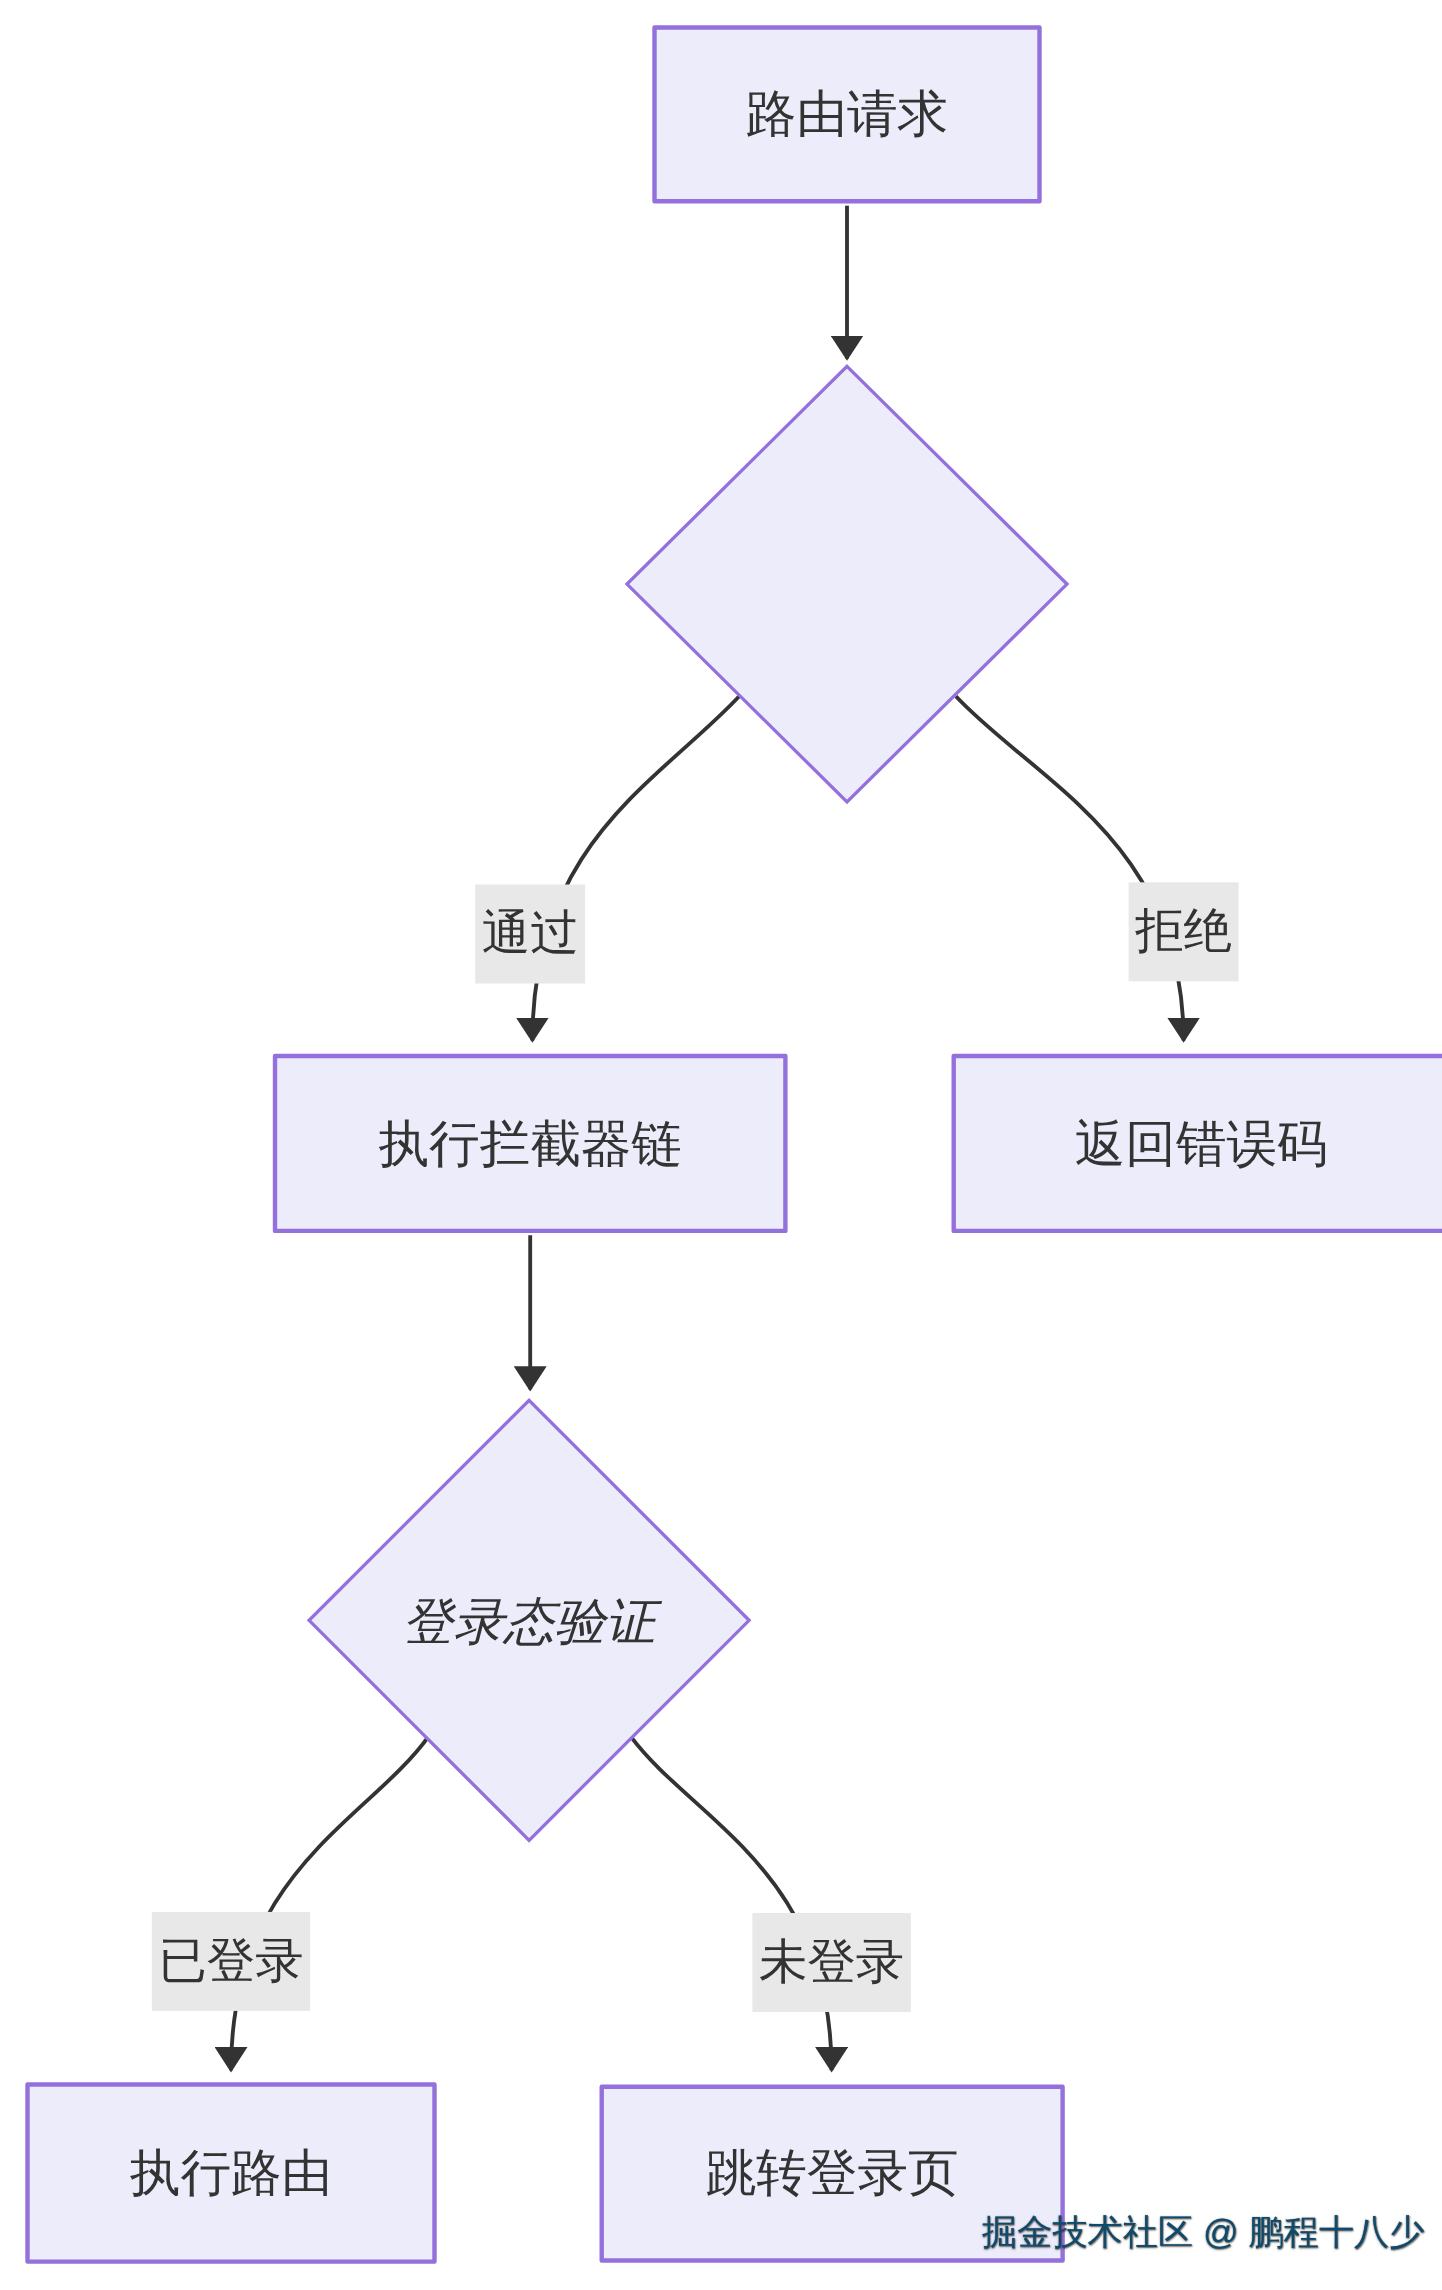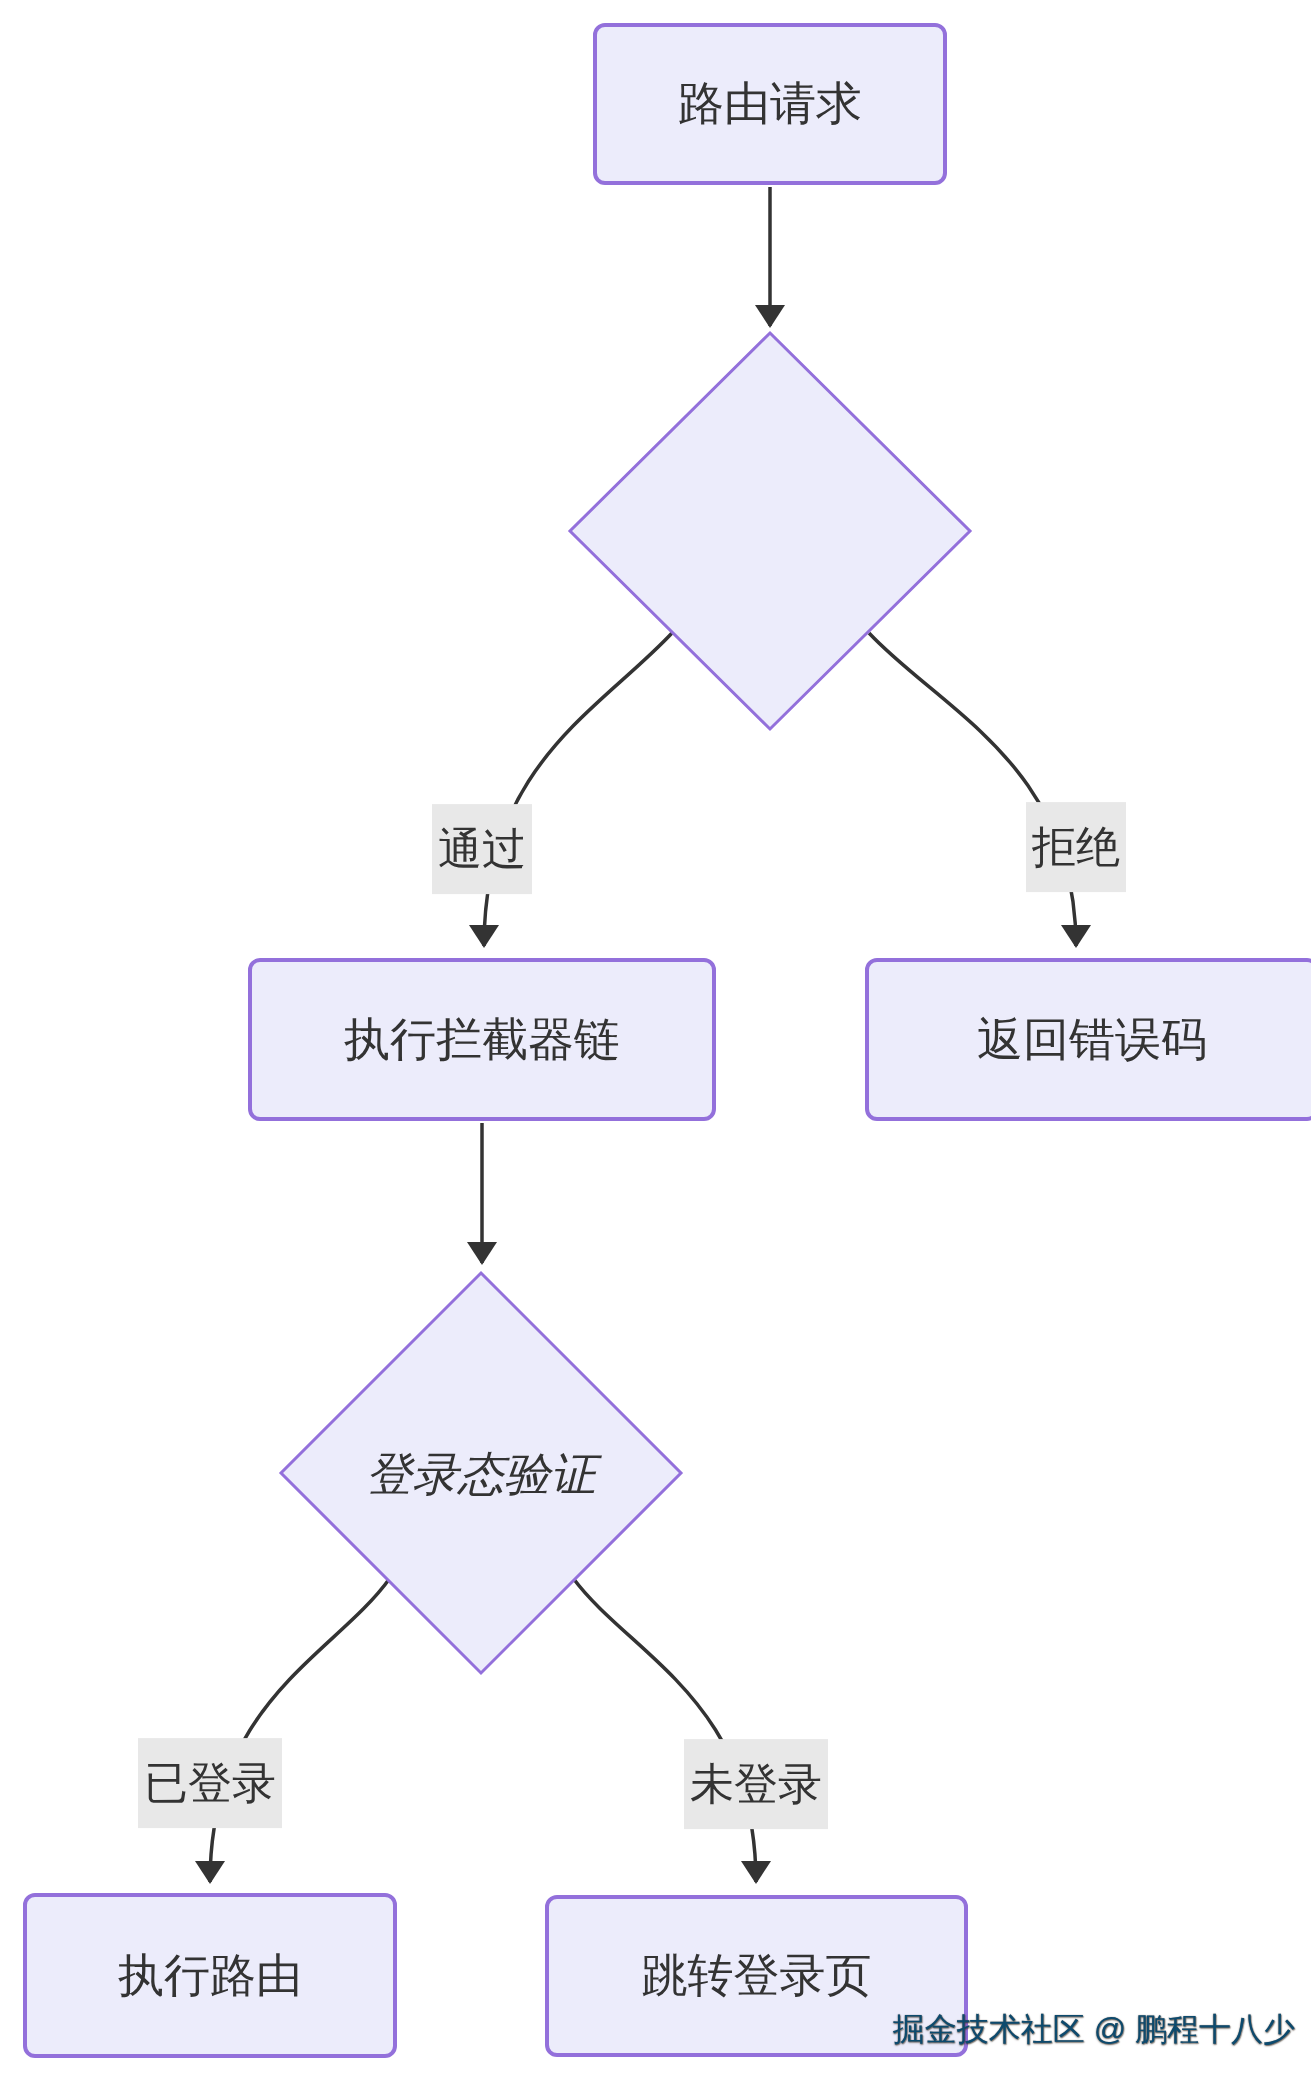--- a/index.html
+++ b/index.html
@@ -34,21 +34,21 @@
   .arrowhead { fill: var(--edge-color); }
   .diamond {
     fill: var(--node-fill);
     stroke: var(--node-border);
     stroke-width: 3px;
   }
   .node {
     position: absolute;
     background: var(--node-fill);
     border: 4px solid var(--node-border);
-    border-radius: 12px;
+    border-radius: 2px;
     display: flex;
     align-items: center;
     justify-content: center;
     color: var(--text-color);
     font-size: 46px;
     line-height: 1.3;
     white-space: nowrap;
   }
   .diamond-label {
     position: absolute;

